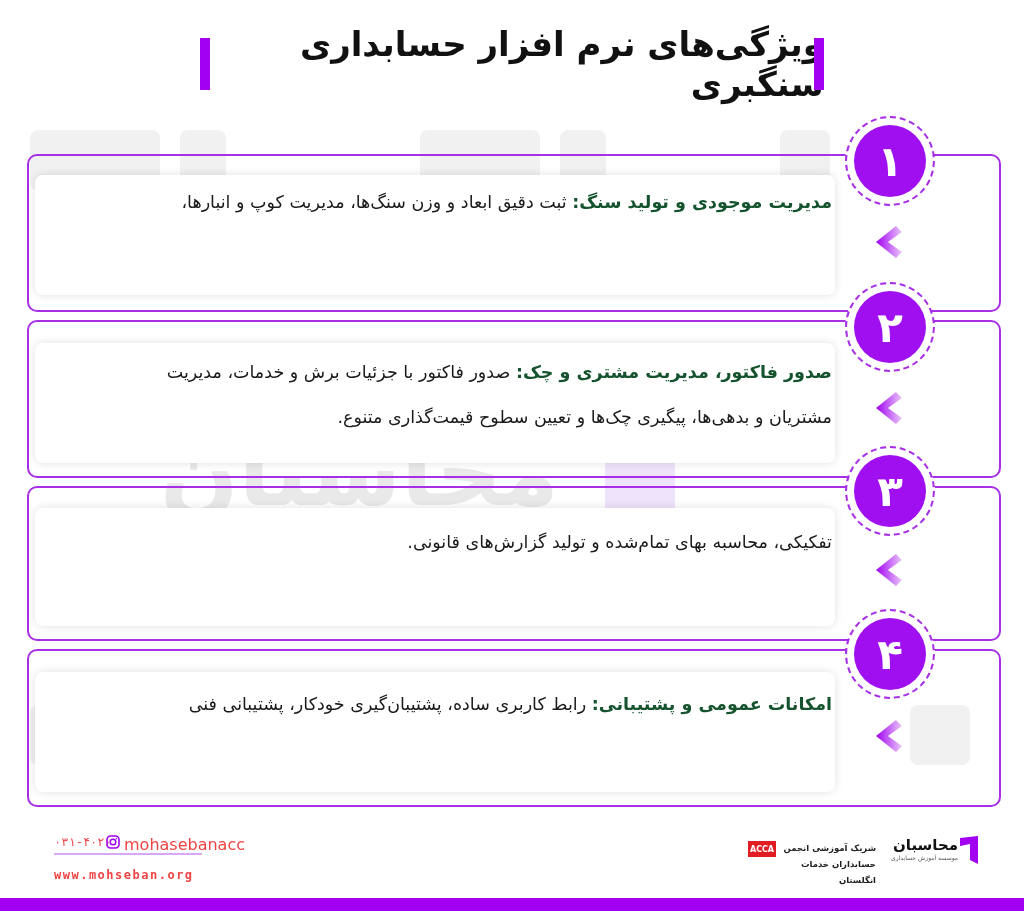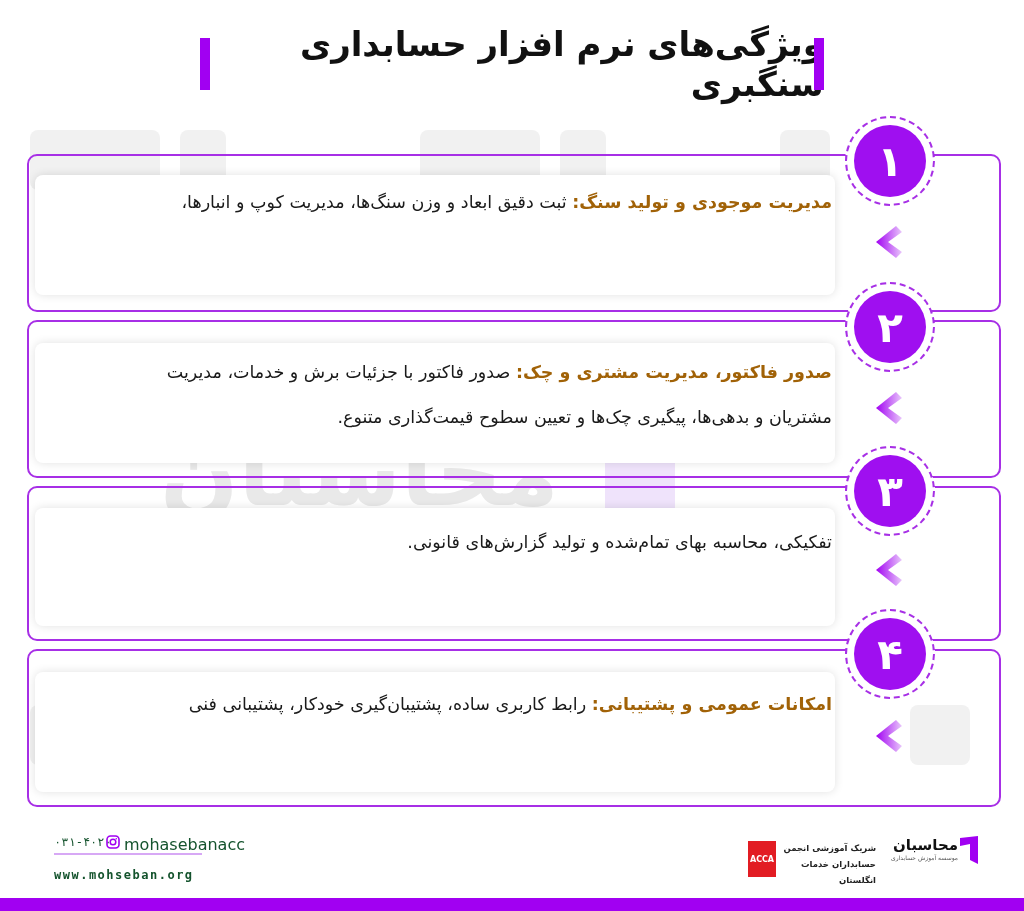--- a/index.html
+++ b/index.html
@@ -14,31 +14,31 @@
 
   .title-wrap { position: absolute; left: 200px; top: 38px; width: 624px; height: 52px; display: flex; align-items: center; justify-content: center; }
   .title-bar { position: absolute; top: 0; width: 10px; height: 52px; background: #a100f2; }
   .title-bar.left { left: 0; }
   .title-bar.right { right: 0; }
   .title-text { font-size: 34px; font-weight: bold; direction: rtl; color: #111; letter-spacing: -0.5px; }
 
   .frame { position: absolute; border: 2px solid #a72fe6; border-radius: 10px; background: transparent; }
   .card { position: absolute; background: #ffffff; border-radius: 8px; box-shadow: 0 0 10px rgba(0,0,0,0.12); }
   .card-text { position: absolute; right: 150px; left: 62px; direction: rtl; text-align: right; font-size: 17.5px; line-height: 45px; color: #1a1a1a; }
-  .card-text b { font-weight: bold; color: #a16207; }
+  .card-text b { font-weight: bold; color: #14532d; }
 
   .badge-ring { position: absolute; width: 90px; height: 90px; border-radius: 50%; border: 2.5px dashed #a72fe6; background: #fff; display: flex; align-items: center; justify-content: center; }
   .badge { width: 72px; height: 72px; border-radius: 50%; background: #9f0ff0; display: flex; align-items: center; justify-content: center; color: #fff; font-size: 42px; font-weight: bold; }
 
   .chev { position: absolute; width: 38px; height: 40px; }
 
   .footer-line { position: absolute; left: 54px; top: 853px; width: 148px; height: 2px; background: #d7a8f5; }
-  .footer-small { position: absolute; font-size: 12px; color: #14532d; font-family: "DejaVu Sans Mono", monospace; }
+  .footer-small { position: absolute; font-size: 12px; color: #ef4444; font-family: "DejaVu Sans Mono", monospace; }
   .bottom-bar { position: absolute; left: 0; top: 898px; width: 1024px; height: 13px; background: #a100f2; }
-  .acca { position: absolute; left: 748px; top: 841px; width: 28px; height: 36px; background: #e21c23; color: #fff; font-size: 8px; font-weight: bold; display: flex; align-items: center; justify-content: center; }
+  .acca { position: absolute; left: 748px; top: 841px; width: 28px; height: 16px; background: #e21c23; color: #fff; font-size: 8px; font-weight: bold; display: flex; align-items: center; justify-content: center; }
   .rtl { direction: rtl; }
 </style>
 </head>
 <body>
 
 <div class="wm-block" style="left:30px;top:130px;width:130px;height:60px;"></div>
 <div class="wm-block" style="left:180px;top:130px;width:46px;height:60px;"></div>
 <div class="wm-block" style="left:420px;top:130px;width:120px;height:60px;"></div>
 <div class="wm-block" style="left:560px;top:130px;width:46px;height:60px;"></div>
 <div class="wm-block" style="left:780px;top:130px;width:50px;height:60px;"></div>

